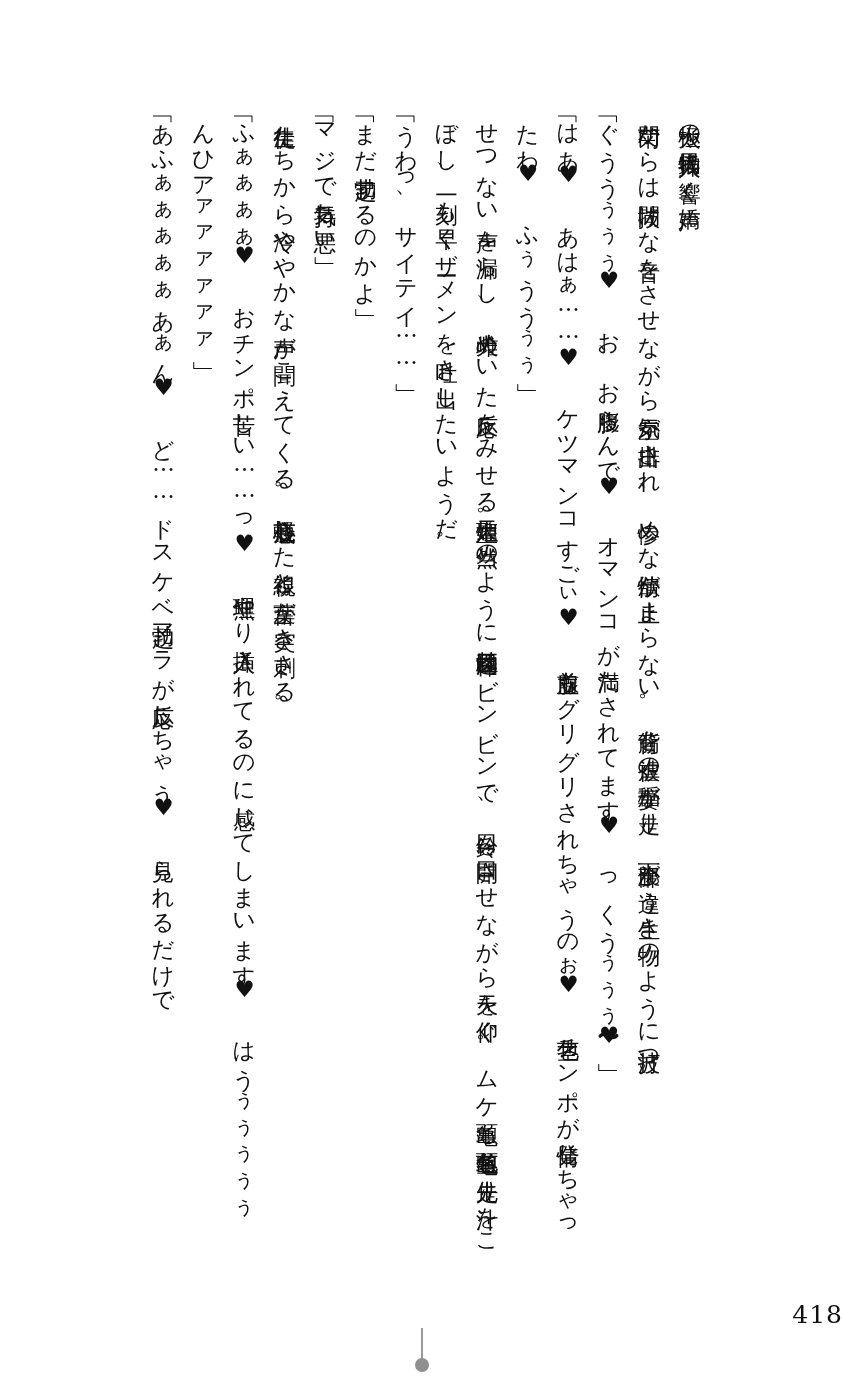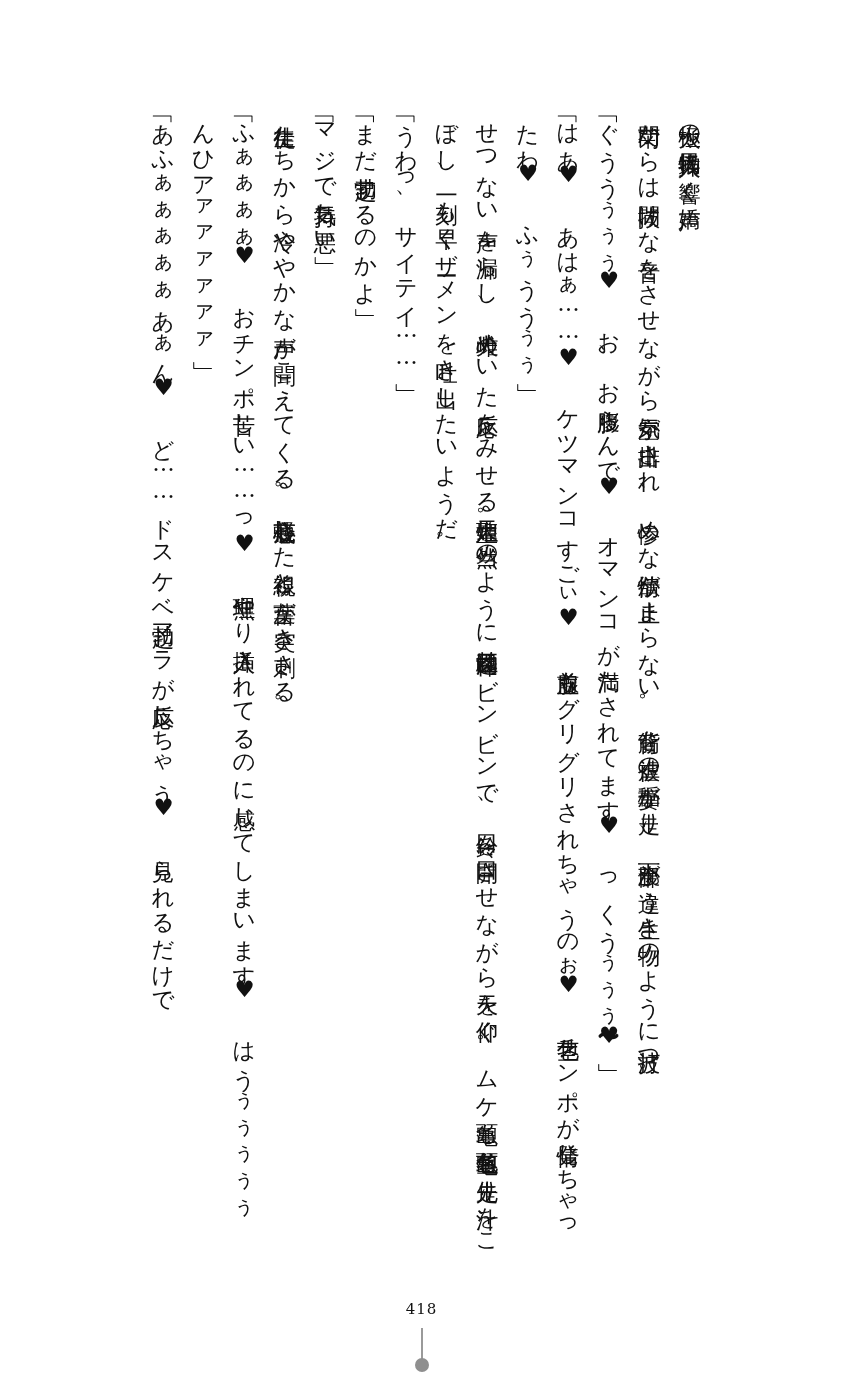--- a/index.html
+++ b/index.html
@@ -47,22 +47,22 @@
     margin: 0;
     padding: 0;
   }
 
   
   #page-number {
     position: absolute;
     left: 0;
     right: 0;
     top: 1300px;
-    text-align: center;
-    font-size: 15px;
+    text-align: right;
+    font-size: 25px;
     font-family: "DejaVu Serif", "Liberation Serif", serif;
     color: #111111;
     letter-spacing: 1px;
   }
 
   
   #spine-mark {
     position: absolute;
     left: 421px;
     top: 1328px;

